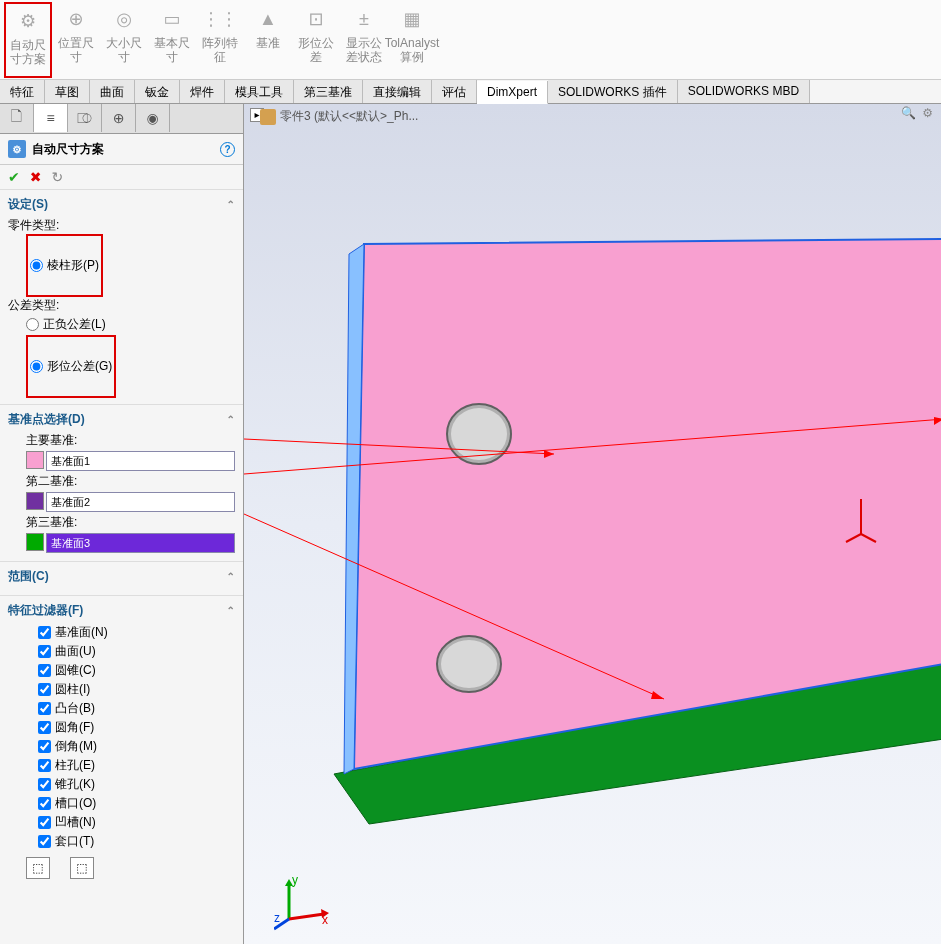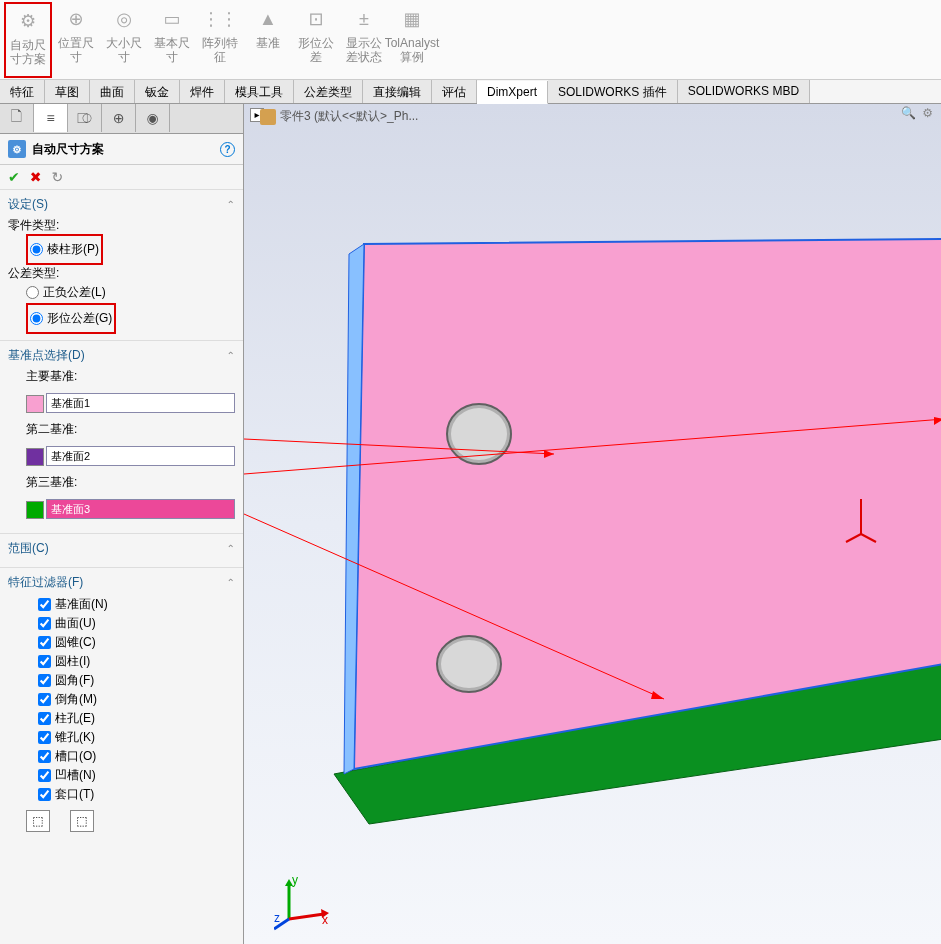--- a/index.html
+++ b/index.html
@@ -18,33 +18,33 @@
 .side-tab.active{background:#fff}
 .panel-hdr{padding:6px 8px;border-bottom:1px solid #ccc;display:flex;align-items:center;font-weight:bold}
 .panel-hdr .ic{width:18px;height:18px;background:#4a90d9;border-radius:2px;margin-right:6px;display:flex;align-items:center;justify-content:center;color:#fff;font-size:10px}
 .panel-hdr .q{margin-left:auto;color:#0078d7;border:1px solid #0078d7;border-radius:50%;width:15px;height:15px;text-align:center;line-height:13px;font-size:10px}
 .confirm{padding:4px 8px;display:flex;gap:10px;align-items:center}
 .confirm span{font-size:14px}
 .ok{color:#2a2}
 .cancel{color:#d00}
 .pin{color:#888}
 .sect{border-top:1px solid #ddd;padding:6px 8px}
-.sect-hdr{display:flex;justify-content:space-between;align-items:center;margin-bottom:4px;color:#1a5a8a;font-weight:400}
+.sect-hdr{display:flex;justify-content:space-between;align-items:center;margin-bottom:4px;color:#1a5a8a;font-weight:700}
 .chev{color:#888;font-size:10px}
 .indent{padding-left:18px}
 .radio-row{display:flex;align-items:center;padding:2px 0}
 .radio-row input{margin-right:4px}
-.hl-box{border:2px solid #d00;padding:3px 2px;display:inline-block}
-.datum-row{display:flex;align-items:flex-end;margin:8px 0}
+.hl-box{border:2px solid #d00;padding:19px 2px;display:inline-block}
+.datum-row{display:flex;align-items:flex-start;margin:2px 0}
 .datum-sw{width:18px;height:18px;border:1px solid #888;margin-right:2px;flex-shrink:0}
 .sw-pink{background:#f8a0d0}
 .sw-purple{background:#7030a0}
 .sw-green{background:#0a0}
 .datum-in{flex:1;height:20px;border:1px solid #88a;background:#fff;padding:0 4px;font-size:11px;display:flex;align-items:center}
-.datum-in.sel{background:#ec4899;color:#fff}
+.datum-in.sel{background:#6d28d9;color:#fff}
 .cb-row{display:flex;align-items:center;padding:1px 12px}
 .cb-row input{margin-right:4px}
 .btn-row{display:flex;gap:20px;padding:6px 18px}
 .small-btn{width:24px;height:22px;border:1px solid #888;background:#fff;display:flex;align-items:center;justify-content:center}
 .viewport{flex:1;position:relative;background:linear-gradient(180deg,#d5dae8 0%,#e8ecf5 50%,#f5f7fb 100%);overflow:hidden}
 .crumb{position:absolute;top:4px;left:16px;display:flex;align-items:center;gap:4px;color:#555}
 .crumb .ic{width:16px;height:16px;background:#d4a050;border-radius:2px}
 .expand-btn{position:absolute;top:4px;left:6px;width:14px;height:14px;border:1px solid #888;background:#fff;text-align:center;line-height:12px;font-size:10px}
 .triad{position:absolute;bottom:10px;left:30px}
 .coord-sys{position:absolute;right:60px;top:390px}
@@ -91,21 +91,21 @@
     </div>
 </div>
 
 <div class="tabs">
   <div class="tab">特征</div>
   <div class="tab">草图</div>
   <div class="tab">曲面</div>
   <div class="tab">钣金</div>
   <div class="tab">焊件</div>
   <div class="tab">模具工具</div>
-  <div class="tab">公差类型</div>
+  <div class="tab">第三基准</div>
   <div class="tab">直接编辑</div>
   <div class="tab">评估</div>
   <div class="tab active">DimXpert</div>
   <div class="tab">SOLIDWORKS 插件</div>
   <div class="tab">SOLIDWORKS MBD</div>
 </div>
 
 <div class="main">
 
   <div class="side">
@@ -206,20 +206,24 @@
           <label class="cb-row">
             <input type="checkbox" checked="" style="">
             <span>圆锥(C)</span>
           </label>
           <label class="cb-row">
             <input type="checkbox" checked="" style="">
             <span>圆柱(I)</span>
           </label>
           <label class="cb-row">
             <input type="checkbox" checked="" style="">
+            <span>凸台(B)</span>
+          </label>
+          <label class="cb-row">
+            <input type="checkbox" checked="" style="">
             <span>圆角(F)</span>
           </label>
           <label class="cb-row">
             <input type="checkbox" checked="" style="">
             <span>倒角(M)</span>
           </label>
           <label class="cb-row">
             <input type="checkbox" checked="" style="">
             <span>柱孔(E)</span>
           </label>

